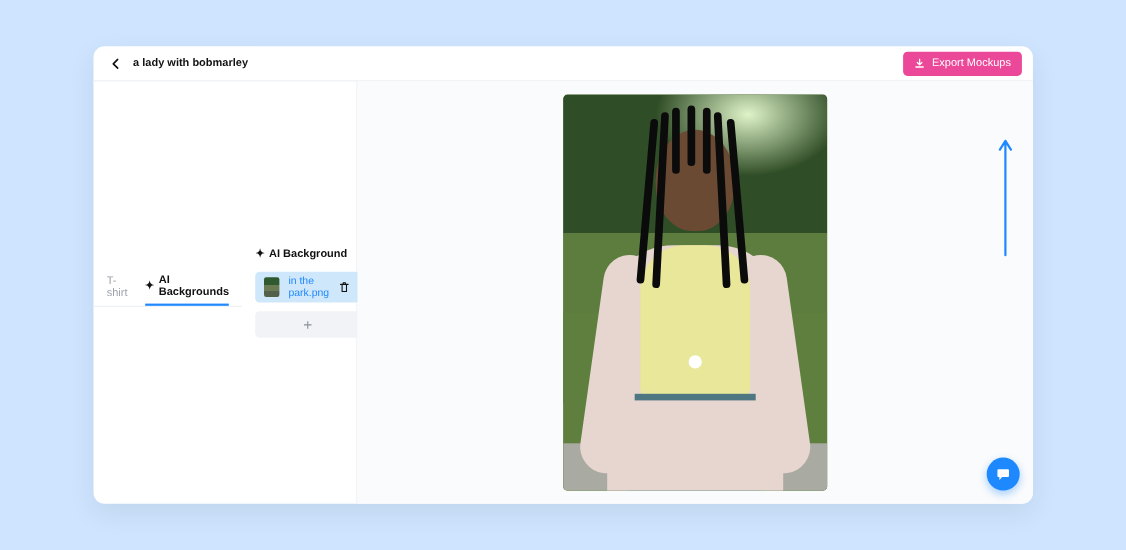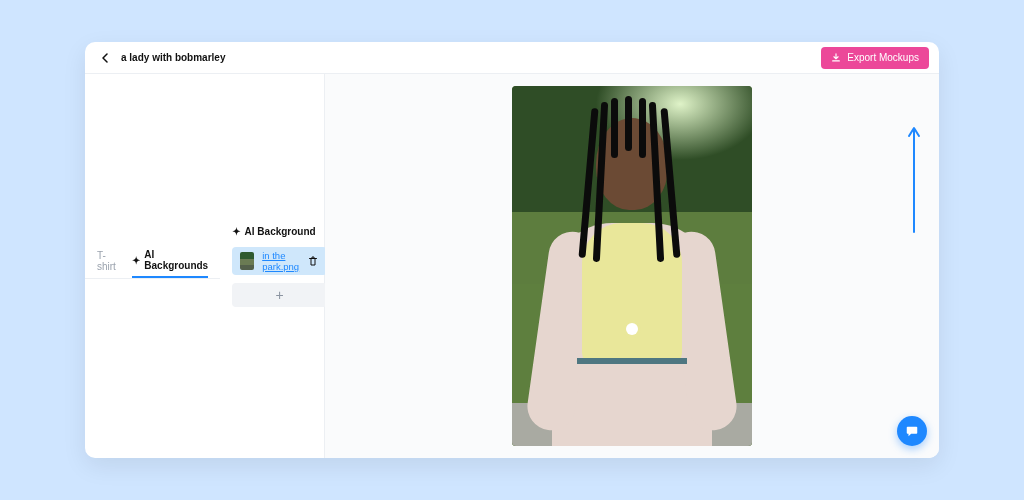--- a/index.html
+++ b/index.html
@@ -102,21 +102,21 @@
     height: 28px;
     display: flex;
     align-items: center;
     padding: 0 8px;
     gap: 8px;
   }
   .thumb {
     width: 14px; height: 18px; border-radius: 2px;
     background: linear-gradient(180deg,#2f5a2f 0 40%,#6a7b53 40% 70%,#53604b 70% 100%);
   }
-  .file-name { color: #1e88ff; font-size: 9.5px; flex:1; cursor:pointer;text-decoration:underline; }
+  .file-name { color: #1e88ff; font-size: 9.5px; flex:1; cursor:pointer; }
   .trash { width:12px; height:12px; cursor:pointer; color:#111; }
   .add-row {
     margin-top: 8px;
     height: 24px;
     background: #f1f3f6;
     border-radius: 4px;
     display: flex;
     align-items: center;
     justify-content: center;
     color: #8c94a1;

